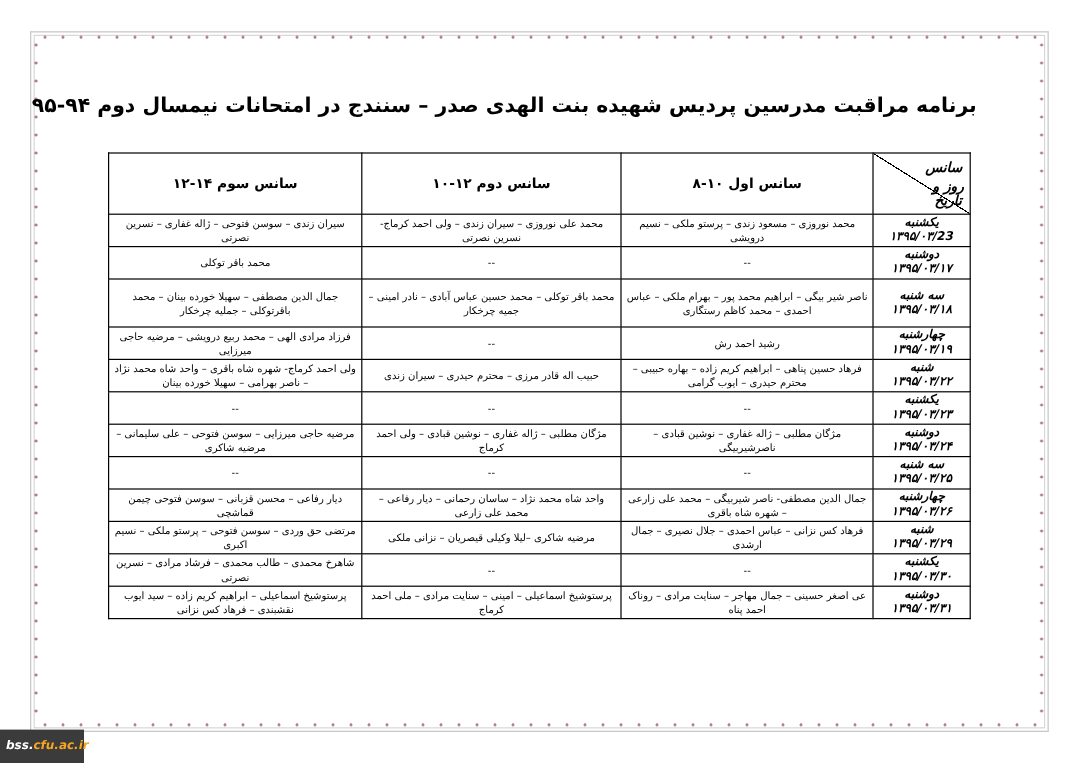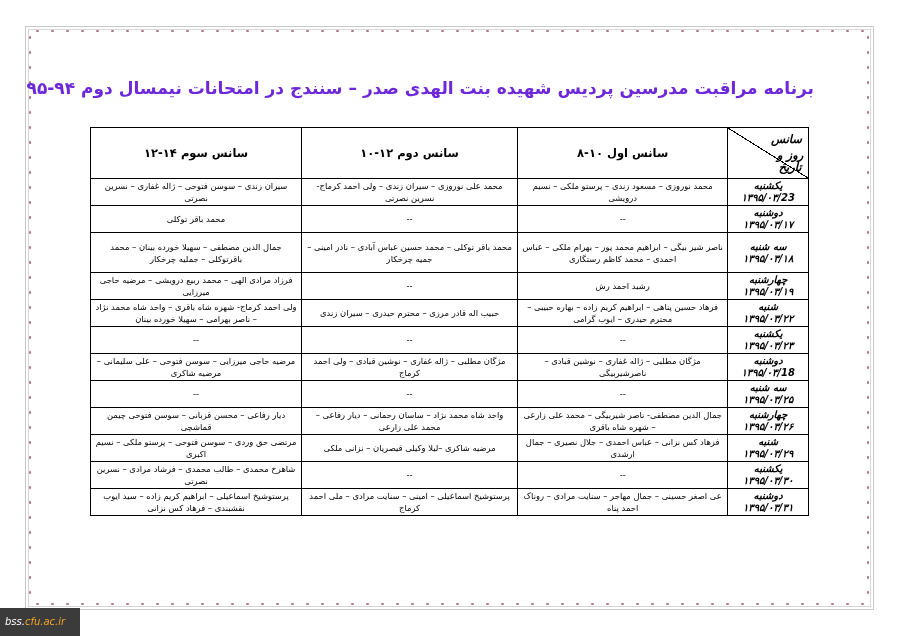--- a/index.html
+++ b/index.html
@@ -18,21 +18,21 @@
       background-size: 15px 6px; background-repeat: repeat-x;
     }
     .ornament-col {
       position: absolute; width: 6px; top: 30px; bottom: 30px;
       background-image: radial-gradient(circle, #b07a8c 1px, transparent 1.5px);
       background-size: 6px 15px; background-repeat: repeat-y;
     }
     .title {
       position: absolute; top: 78px; left: 90px; width: 724px;
       text-align: center; direction: rtl;
-      font-family: "DejaVu Sans", sans-serif; font-weight: bold; font-size: 17px; color: #6d28d9;
+      font-family: "DejaVu Sans", sans-serif; font-weight: bold; font-size: 17px; color: #000000;
       white-space: nowrap;
     }
     table.schedule {
       position: absolute; left: 90px; top: 127px; width: 719px;
       border-collapse: collapse; direction: rtl;
       font-family: "DejaVu Sans", sans-serif; font-size: 8.4px; color: #000;
       border: 1.5px solid #000;
     }
     table.schedule td, table.schedule th {
       border: 1px solid #000; text-align: center; vertical-align: middle;
@@ -48,22 +48,22 @@
     th.corner .bot-lbl { position: absolute; bottom: 5px; left: 6px; margin-left: 38px; }
     col.c-date { width: 76px; }
     col.c-s1 { width: 212px; }
     col.c-s2 { width: 218px; }
     col.c-s3 { width: 213px; }
     td.date { font-weight: bold; font-size: 10px; font-style: italic; }
     td.date span { display: block; }
     tr.r-short td { height: 24px; }
     tr.r-tall td { height: 37px; }
     .watermark {
-      position: absolute; left: 0; top: 608px; width: 80px; height: 28px;
-      background: #3b3b3b; color: #fff; font-style: italic; font-weight: normal;
+      position: absolute; left: 0; top: 608px; width: 70px; height: 28px;
+      background: #3b3b3b; color: #fff; font-style: italic; font-weight: bold;
       font-family: "DejaVu Sans", sans-serif; font-size: 10px; line-height: 28px; padding-left: 5px; box-sizing: border-box;
     }
     .watermark .wm-domain { color: #f5a623; }
   </style>
 </head>
 <body>
 
 <div class="page-border"></div>
 <div class="ornament-row" style="top:28px;"></div>
 <div class="ornament-row" style="top:601px;"></div>
@@ -142,21 +142,21 @@
           <span>یکشنبه</span>
           <span>۱۳۹۵/۰۳/۲۳</span>
         </td>
       <td>--</td>
       <td>--</td>
       <td>--</td>
     </tr>
     <tr class="r-short">
       <td class="date">
           <span>دوشنبه</span>
-          <span>۱۳۹۵/۰۳/18</span>
+          <span>۱۳۹۵/۰۳/۲۴</span>
         </td>
       <td>مژگان مطلبی – ژاله غفاری – نوشین قبادی – ناصرشیربیگی</td>
       <td>مژگان مطلبی – ژاله غفاری – نوشین قبادی – ولی احمد کرماج</td>
       <td>مرضیه حاجی میرزایی – سوسن فتوحی – علی سلیمانی – مرضیه شاکری</td>
     </tr>
     <tr class="r-short">
       <td class="date">
           <span>سه شنبه</span>
           <span>۱۳۹۵/۰۳/۲۵</span>
         </td>

